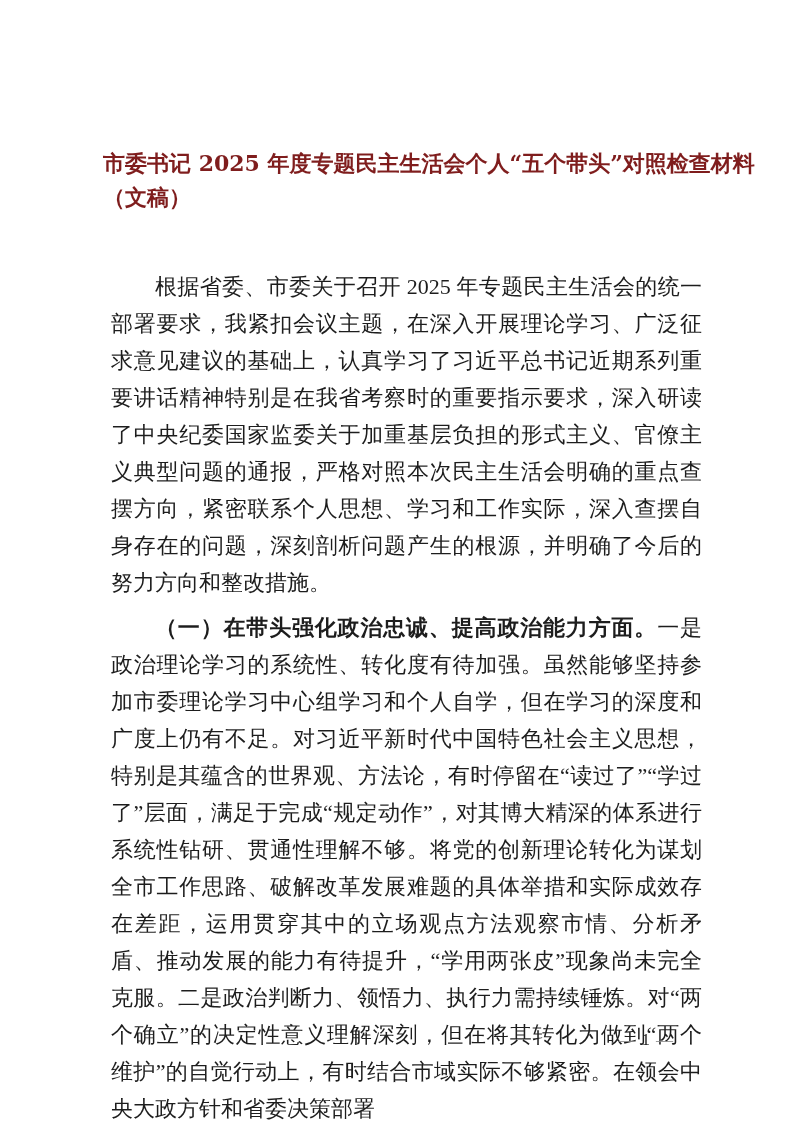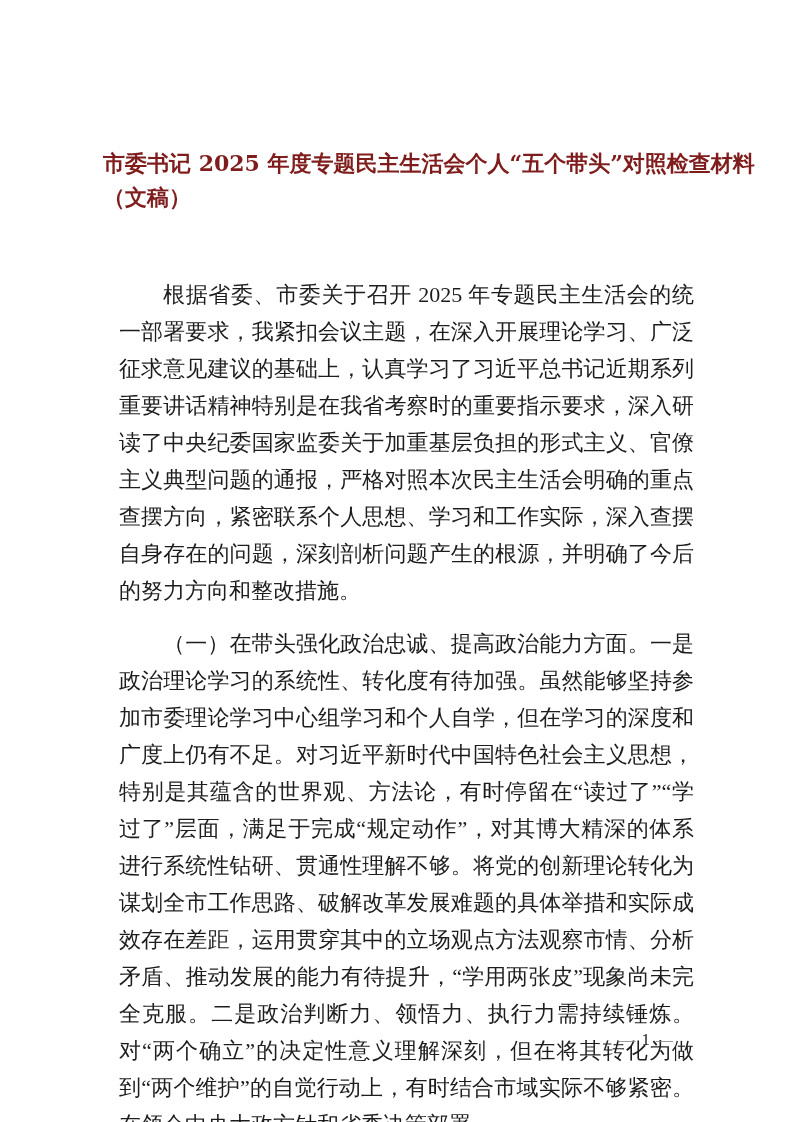--- a/index.html
+++ b/index.html
@@ -33,34 +33,34 @@
     position: absolute;
     left: 103px;
     top: 260px;
     width: 607px;
     font-size: 22px;
     line-height: 37px;
     color: #1d1d1d;
     text-align: justify;
   }
   .para {
-    margin: 16px;
+    margin: 8px;
     text-indent: 2em;
   }
   .section-heading {
     margin: 0;
     text-indent: 2em;
     font-size: 21px;
     line-height: 37px;
     font-weight: bold;
     font-family: "Liberation Sans", sans-serif;
     color: #1a1a1a;
   }
   .lead-bold {
-    font-weight: normal;
+    font-weight: bold;
   }
   .kai {
     font-family: "DejaVu Serif", serif;
   }
   .footer {
     position: absolute;
     top: 1030px;
     right: 120px;
     font-size: 17px;
     line-height: 20px;

